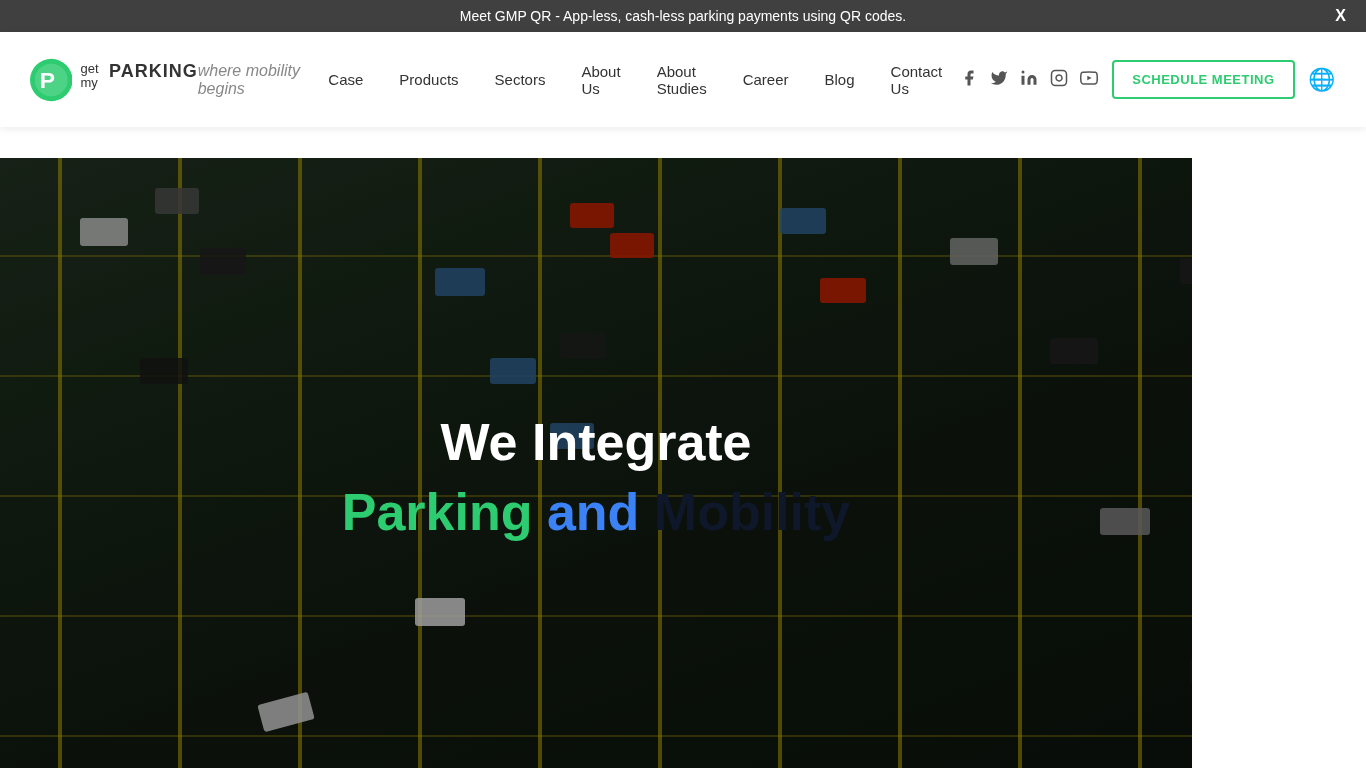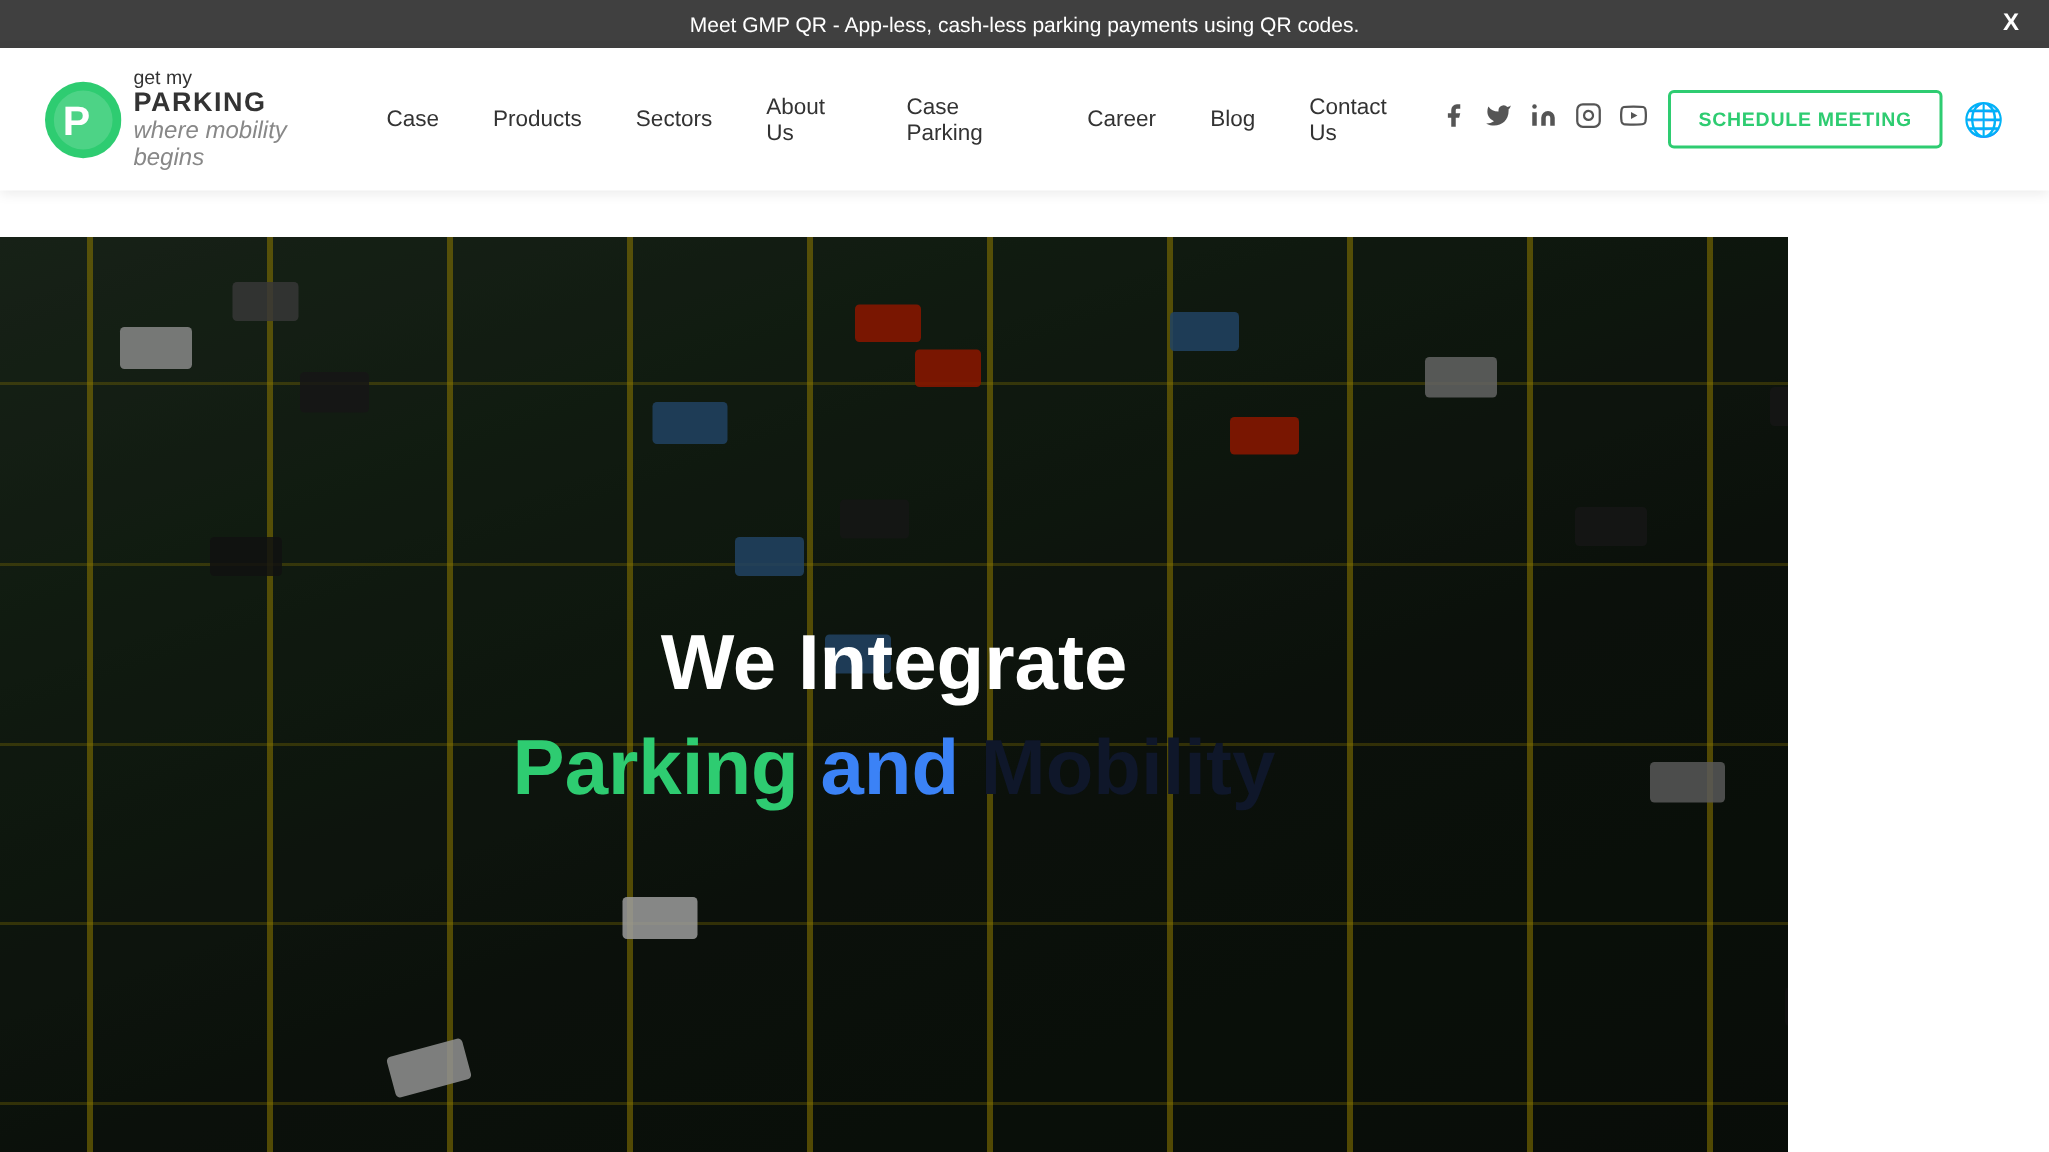--- a/index.html
+++ b/index.html
@@ -47,21 +47,21 @@
       align-items: center;
       gap: 10px;
       text-decoration: none;
     }
     .logo-icon {
       width: 52px;
       height: 52px;
     }
     .logo-text {
       display: flex;
-      flex-direction: column;
+      flex-direction: row;
       line-height: 1.1;
     }
     .logo-text .get-my {
       font-size: 13px;
       color: #333;
       font-weight: 400;
     }
     .logo-text .parking {
       font-size: 18px;
       font-weight: 700;
@@ -255,21 +255,21 @@
     <li>
         <a href="#">Products</a>
       </li>
     <li>
         <a href="#">Sectors</a>
       </li>
     <li>
         <a href="#">About Us</a>
       </li>
     <li>
-        <a href="#">Case Parking</a>
+        <a href="#">About Studies</a>
       </li>
     <li>
         <a href="#">Career</a>
       </li>
     <li>
         <a href="#">Blog</a>
       </li>
     <li>
         <a href="#">Contact Us</a>
       </li>

